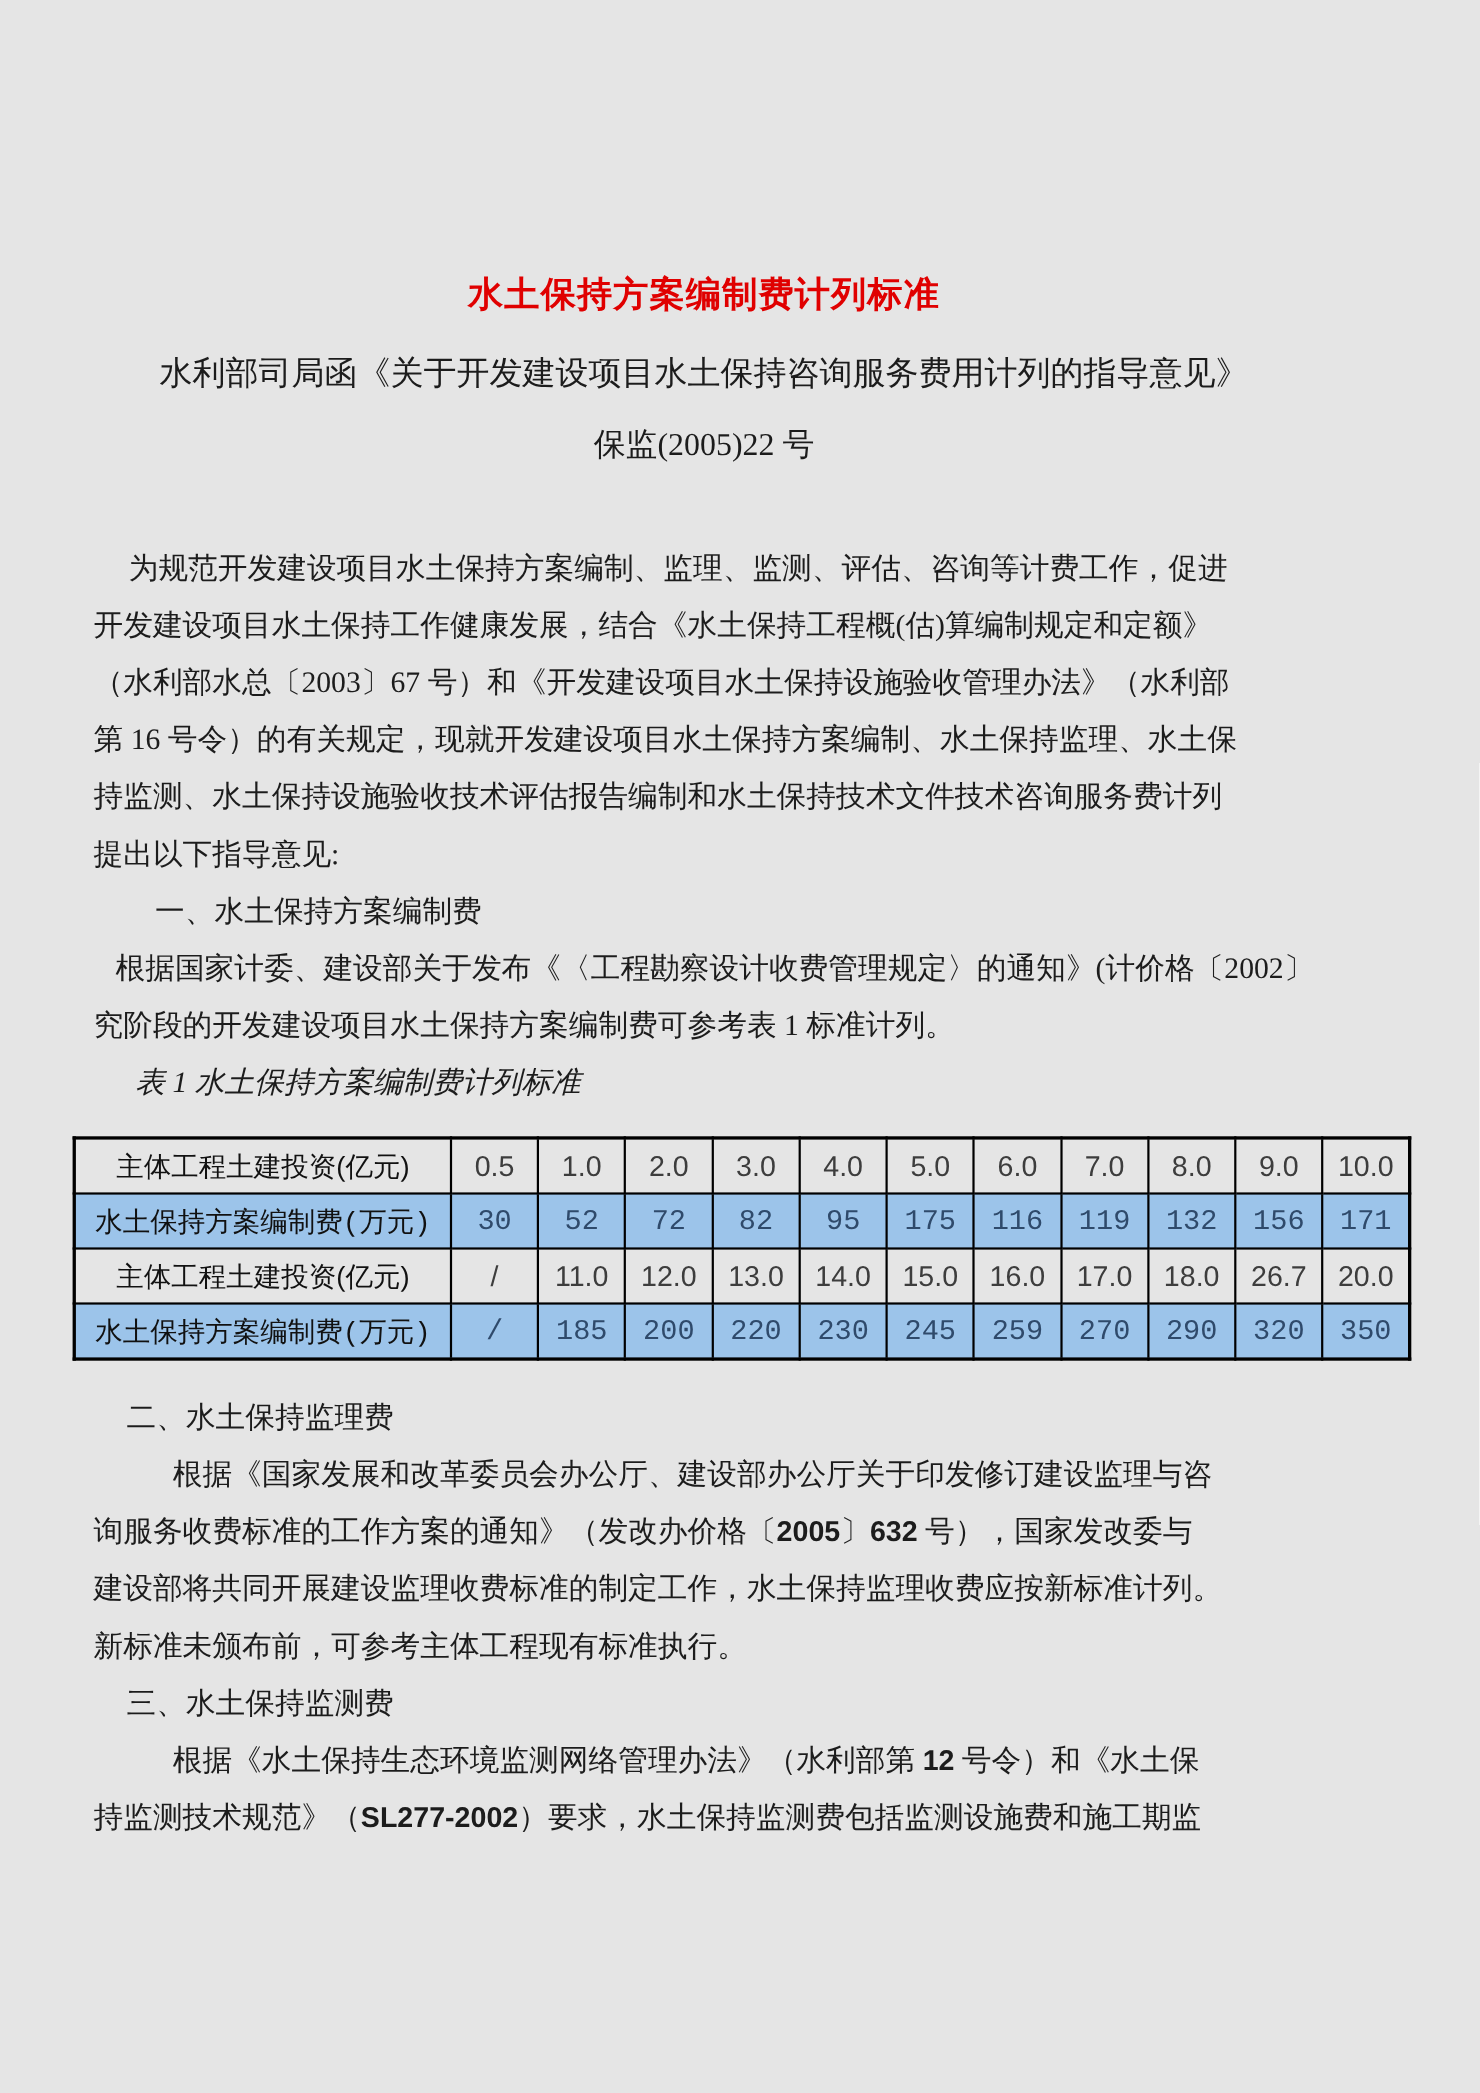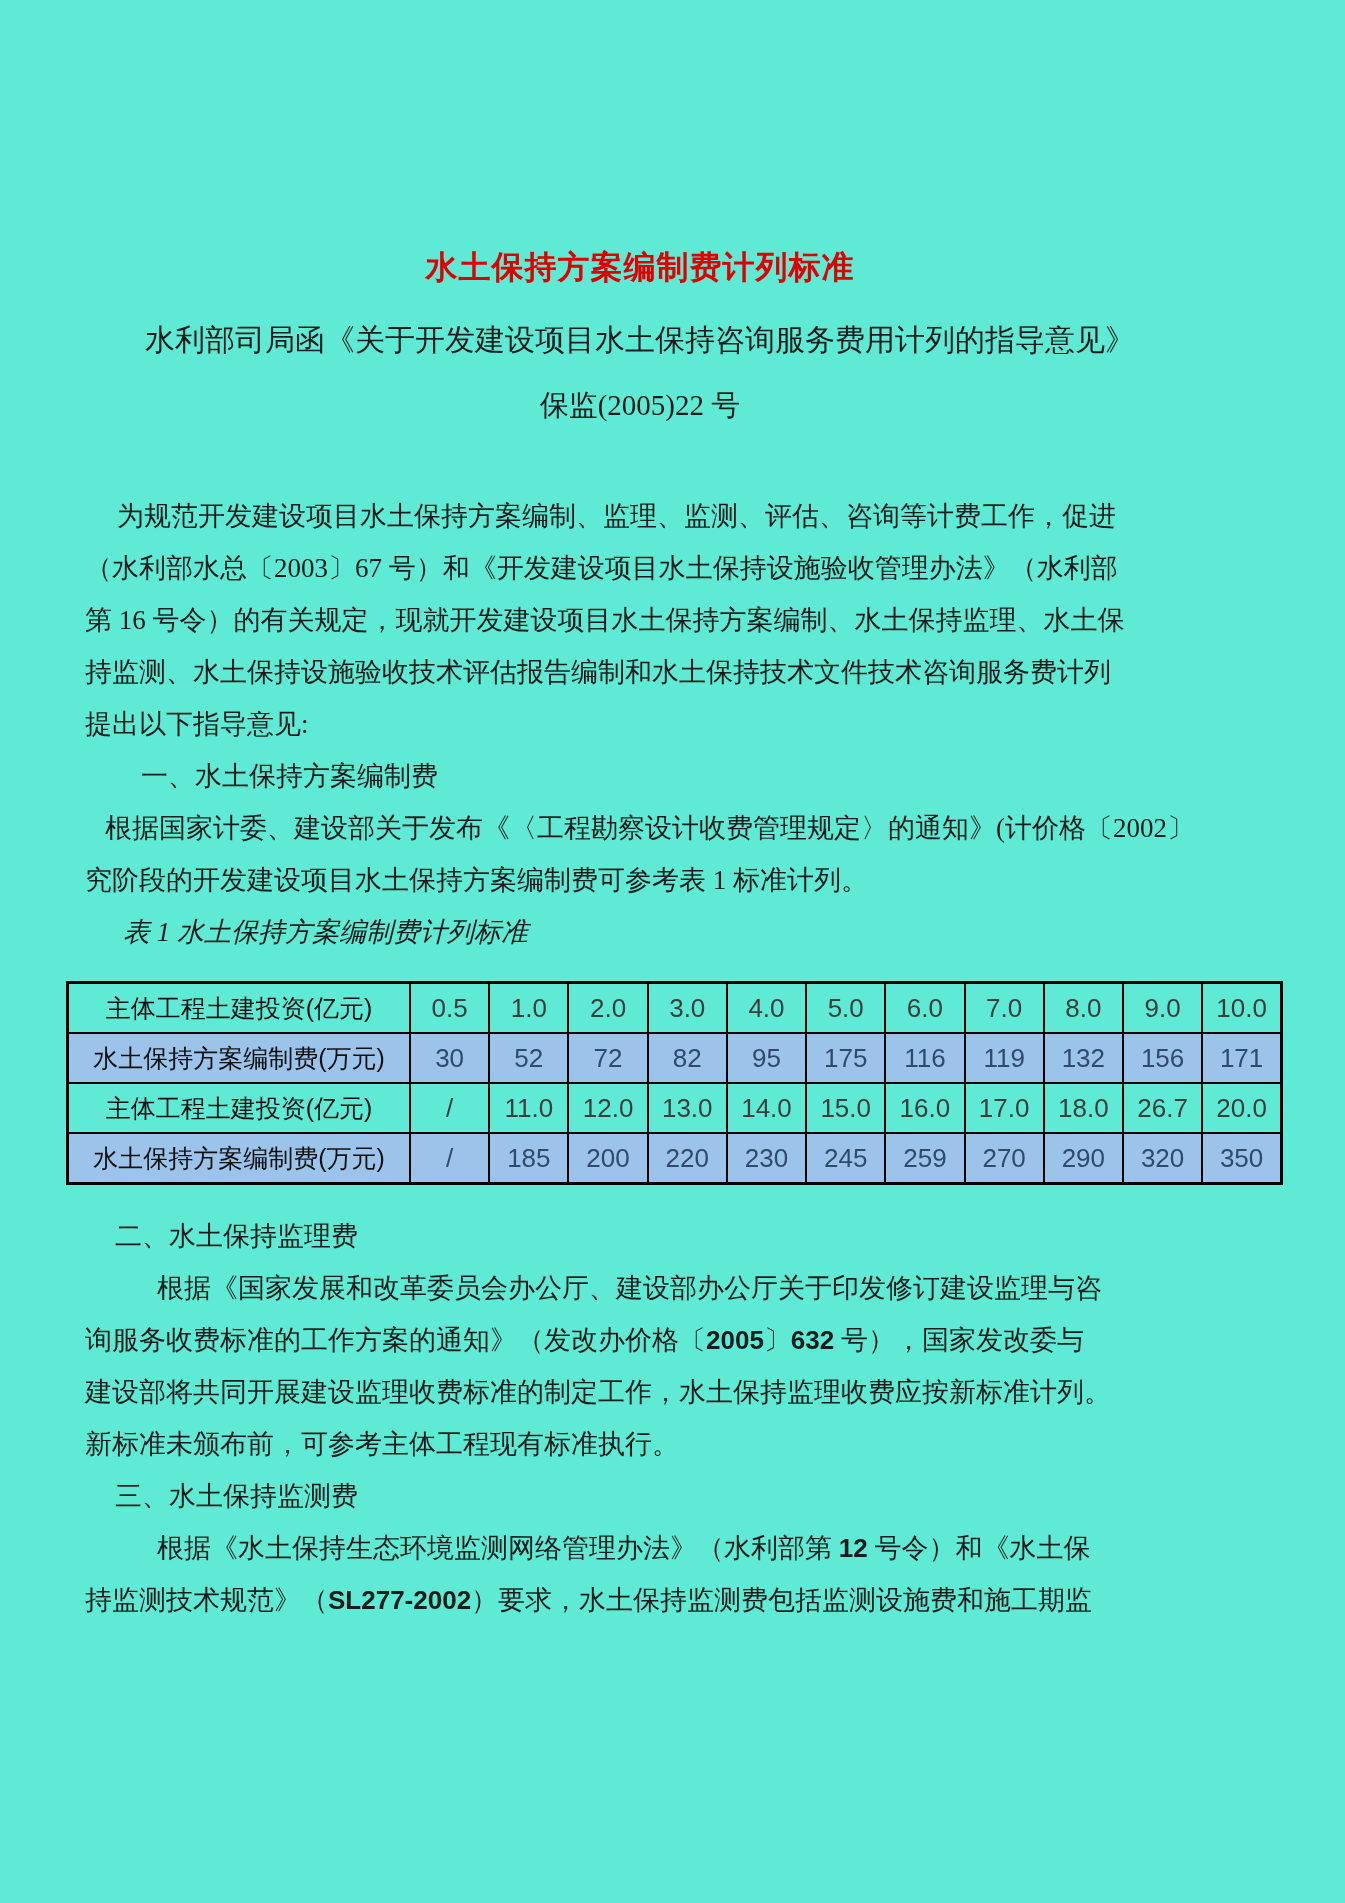--- a/index.html
+++ b/index.html
@@ -4,21 +4,21 @@
 <style>
   :root{
     --title-red:#e00000;
     --table-shade:#9cc4ea;
     --table-num:#2f4a6b;
   }
   html,body{margin:0;padding:0;background:#ffffff;}
   .page{
     position:relative;
     width:1345px;height:1903px;
-    background:#5eead4;
+    background:#e5e5e5;
     overflow:hidden;
     box-sizing:border-box;
     padding-top:250px;
     font-family:"Liberation Serif","DejaVu Serif",serif;
     color:#1c1c1c;
   }
   .center-block{width:1160px;margin-left:60px;text-align:center;}
   .title{
     font-family:"Liberation Sans","DejaVu Sans",sans-serif;
     font-weight:bold;
@@ -47,21 +47,21 @@
     font-family:"Liberation Sans","DejaVu Sans",sans-serif;
     padding-left:26px;
   }
   table.fee th,table.fee td{
     border:2px solid #000;
     text-align:center;vertical-align:middle;
     height:48px;padding:0;
   }
   table.fee th{width:340px;font-weight:normal;font-size:25px;color:#111111;}
   table.fee td{font-size:26px;color:#3d3d3d;}
-  tr.shaded th,tr.shaded td{background:var(--table-shade);}
+  tr.shaded th,tr.shaded td{background:var(--table-shade);font-family:Liberation Mono, monospace;}
   tr.shaded td{color:var(--table-num);}
   .dnum{
     font-family:"Liberation Sans","DejaVu Sans",sans-serif;
     font-weight:bold;font-size:26px;margin-top:28px;
   }
 </style>
 </head>
 <body>
 
 <div class="page">
@@ -69,20 +69,21 @@
   <div class="center-block">
     <div class="title">水土保持方案编制费计列标准</div>
     <div class="subtitle">水利部司局函《关于开发建设项目水土保持咨询服务费用计列的指导意见》</div>
     <div class="docnum">保监(2005)22 号</div>
   </div>
 
   <div class="body">
 
     <div class="para p-intro">
         <div class="line">为规范开发建设项目水土保持方案编制、监理、监测、评估、咨询等计费工作，促进</div>
+        <div class="line">开发建设项目水土保持工作健康发展，结合《水土保持工程概(估)算编制规定和定额》</div>
         <div class="line">（水利部水总〔2003〕67 号）和《开发建设项目水土保持设施验收管理办法》（水利部</div>
         <div class="line">第 16 号令）的有关规定，现就开发建设项目水土保持方案编制、水土保持监理、水土保</div>
         <div class="line">持监测、水土保持设施验收技术评估报告编制和水土保持技术文件技术咨询服务费计列</div>
         <div class="line">提出以下指导意见:</div>
       </div>
 
     <div class="heading h-1">一、水土保持方案编制费</div>
 
     <div class="para p-ref">
         <div class="line">根据国家计委、建设部关于发布《〈工程勘察设计收费管理规定〉的通知》(计价格〔2002〕</div>

